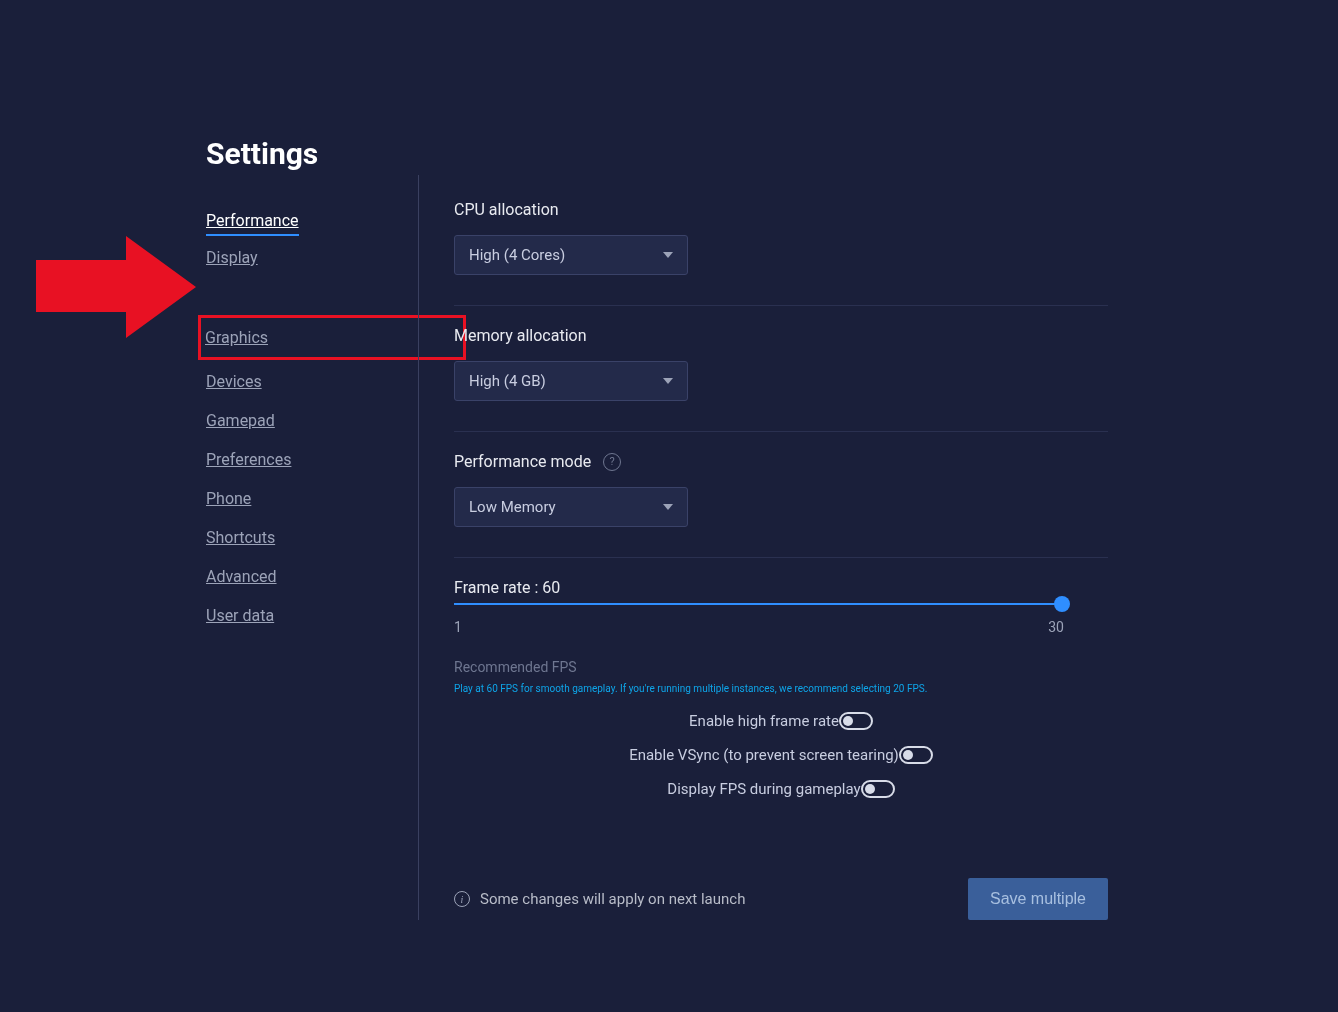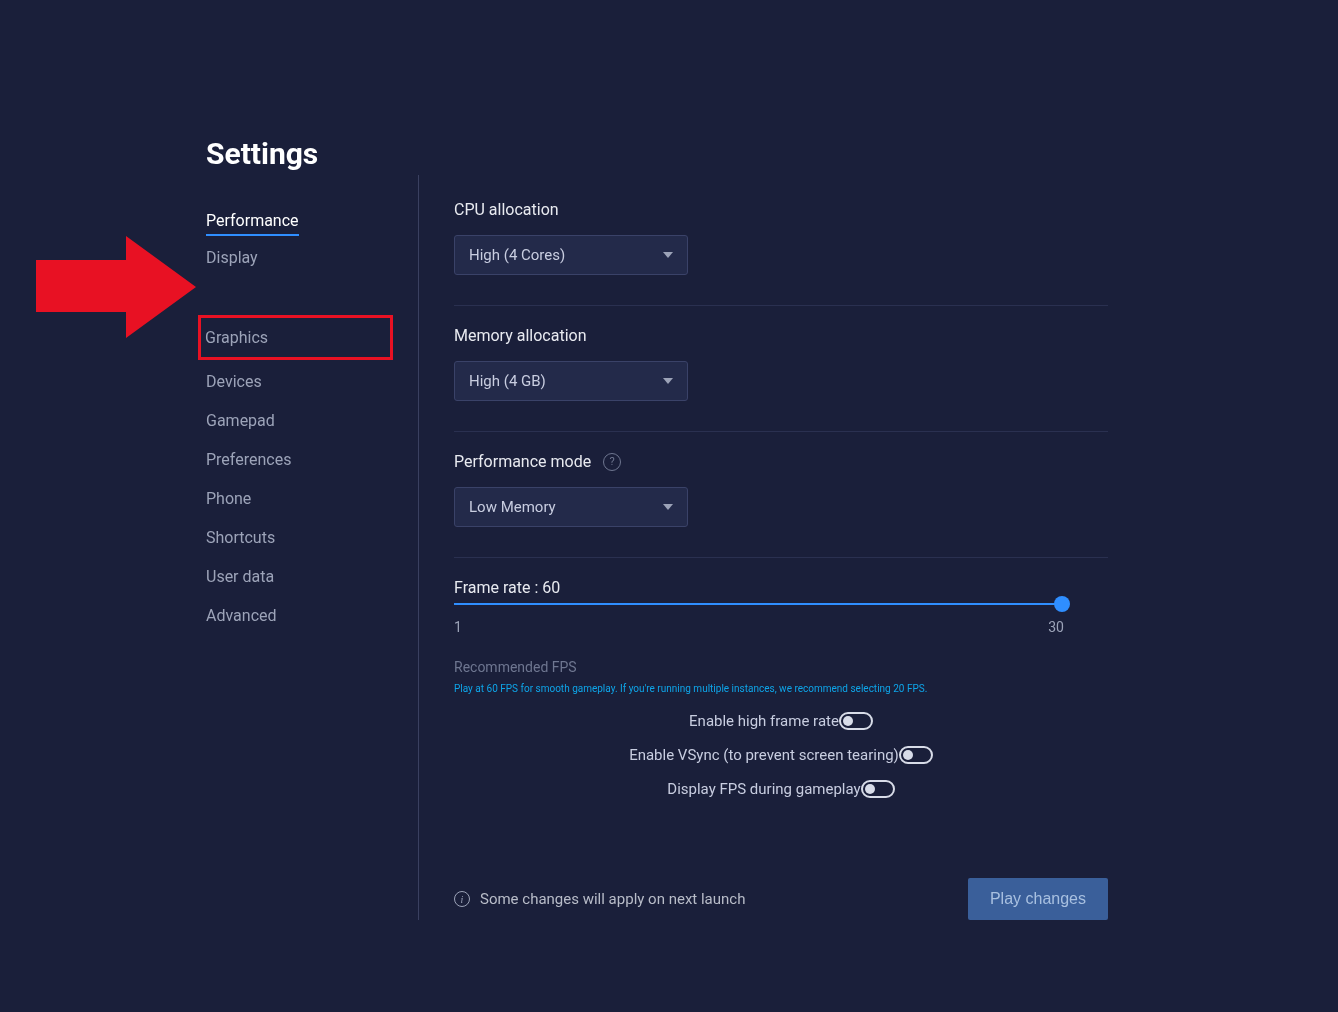--- a/index.html
+++ b/index.html
@@ -29,32 +29,33 @@
       top: 203px;
       left: 206px;
       width: 210px;
     }
     .sidebar-item {
       font-size: 16px;
       color: #9ca3b8;
       padding: 8px 0;
       margin-bottom: 4px;
       cursor: pointer;
+      text-decoration: underline;
     }
     .sidebar-item.active {
       color: #ffffff;
       display: inline-block;
       border-bottom: 2px solid #2f8eff;
       padding-bottom: 4px;
     }
     .sidebar-item.highlighted {
       border: 3px solid #e81123;
       padding: 10px 4px 10px 4px;
       margin-left: -8px;
-      width: 195px;
+      width: 268px;
       margin-top: 40px;
     }
     .arrow-annotation {
       position: absolute;
       top: 232px;
       left: 26px;
       width: 170px;
       height: 120px;
     }
     .arrow-shape {
@@ -237,22 +238,22 @@
 
 <nav class="sidebar">
   <div><span class="sidebar-item active">Performance</span></div>
   <div class="sidebar-item">Display</div>
   <div class="sidebar-item highlighted">Graphics</div>
   <div class="sidebar-item">Devices</div>
   <div class="sidebar-item">Gamepad</div>
   <div class="sidebar-item">Preferences</div>
   <div class="sidebar-item">Phone</div>
   <div class="sidebar-item">Shortcuts</div>
+  <div class="sidebar-item">Advanced</div>
   <div class="sidebar-item">User data</div>
-  <div class="sidebar-item">Advanced</div>
 </nav>
 
 <div class="content">
   <div class="section" style="margin-top:25px;">
     <div class="label">CPU allocation</div>
     <div class="select">
       <span>High (4 Cores)</span>
       <span class="select-arrow"></span>
     </div>
   </div>
@@ -311,15 +312,15 @@
           <span class="toggle-knob"></span>
         </span>
     </div>
   </div>
 
   <div class="footer">
     <div class="info-text">
       <span class="info-icon">i</span>
       <span>Some changes will apply on next launch</span>
     </div>
-    <button class="save-button">Play changes</button>
+    <button class="save-button">Save multiple</button>
   </div>
 </div>
 
 </body></html>

